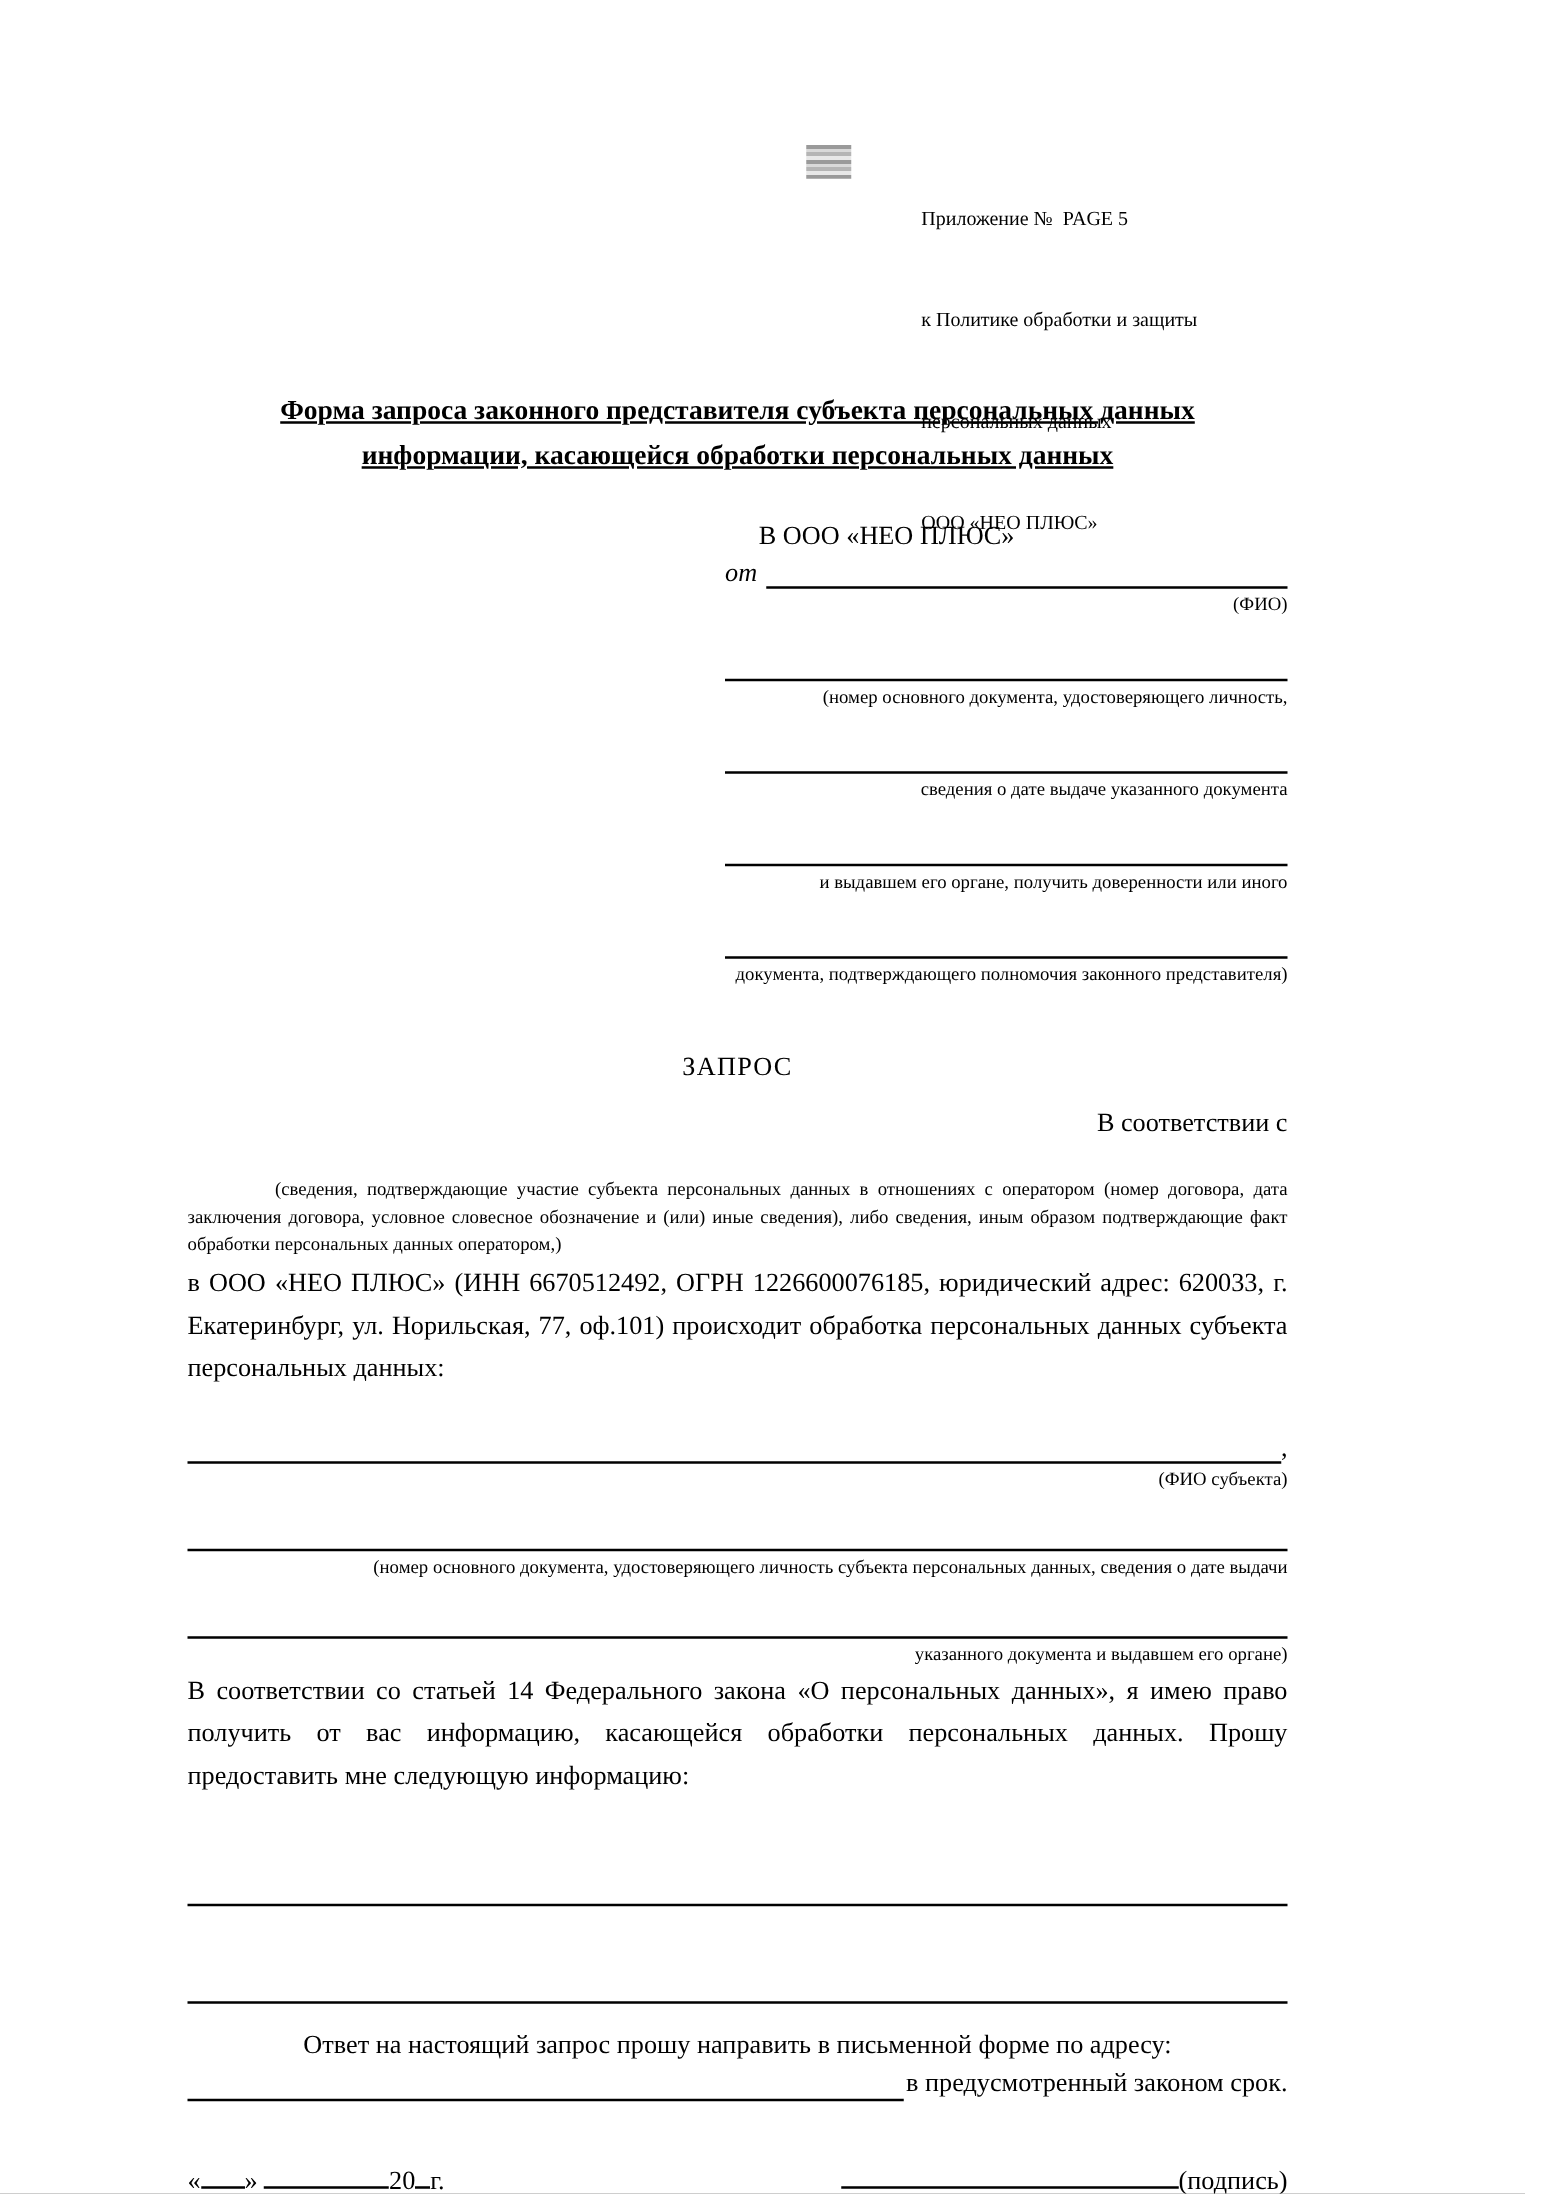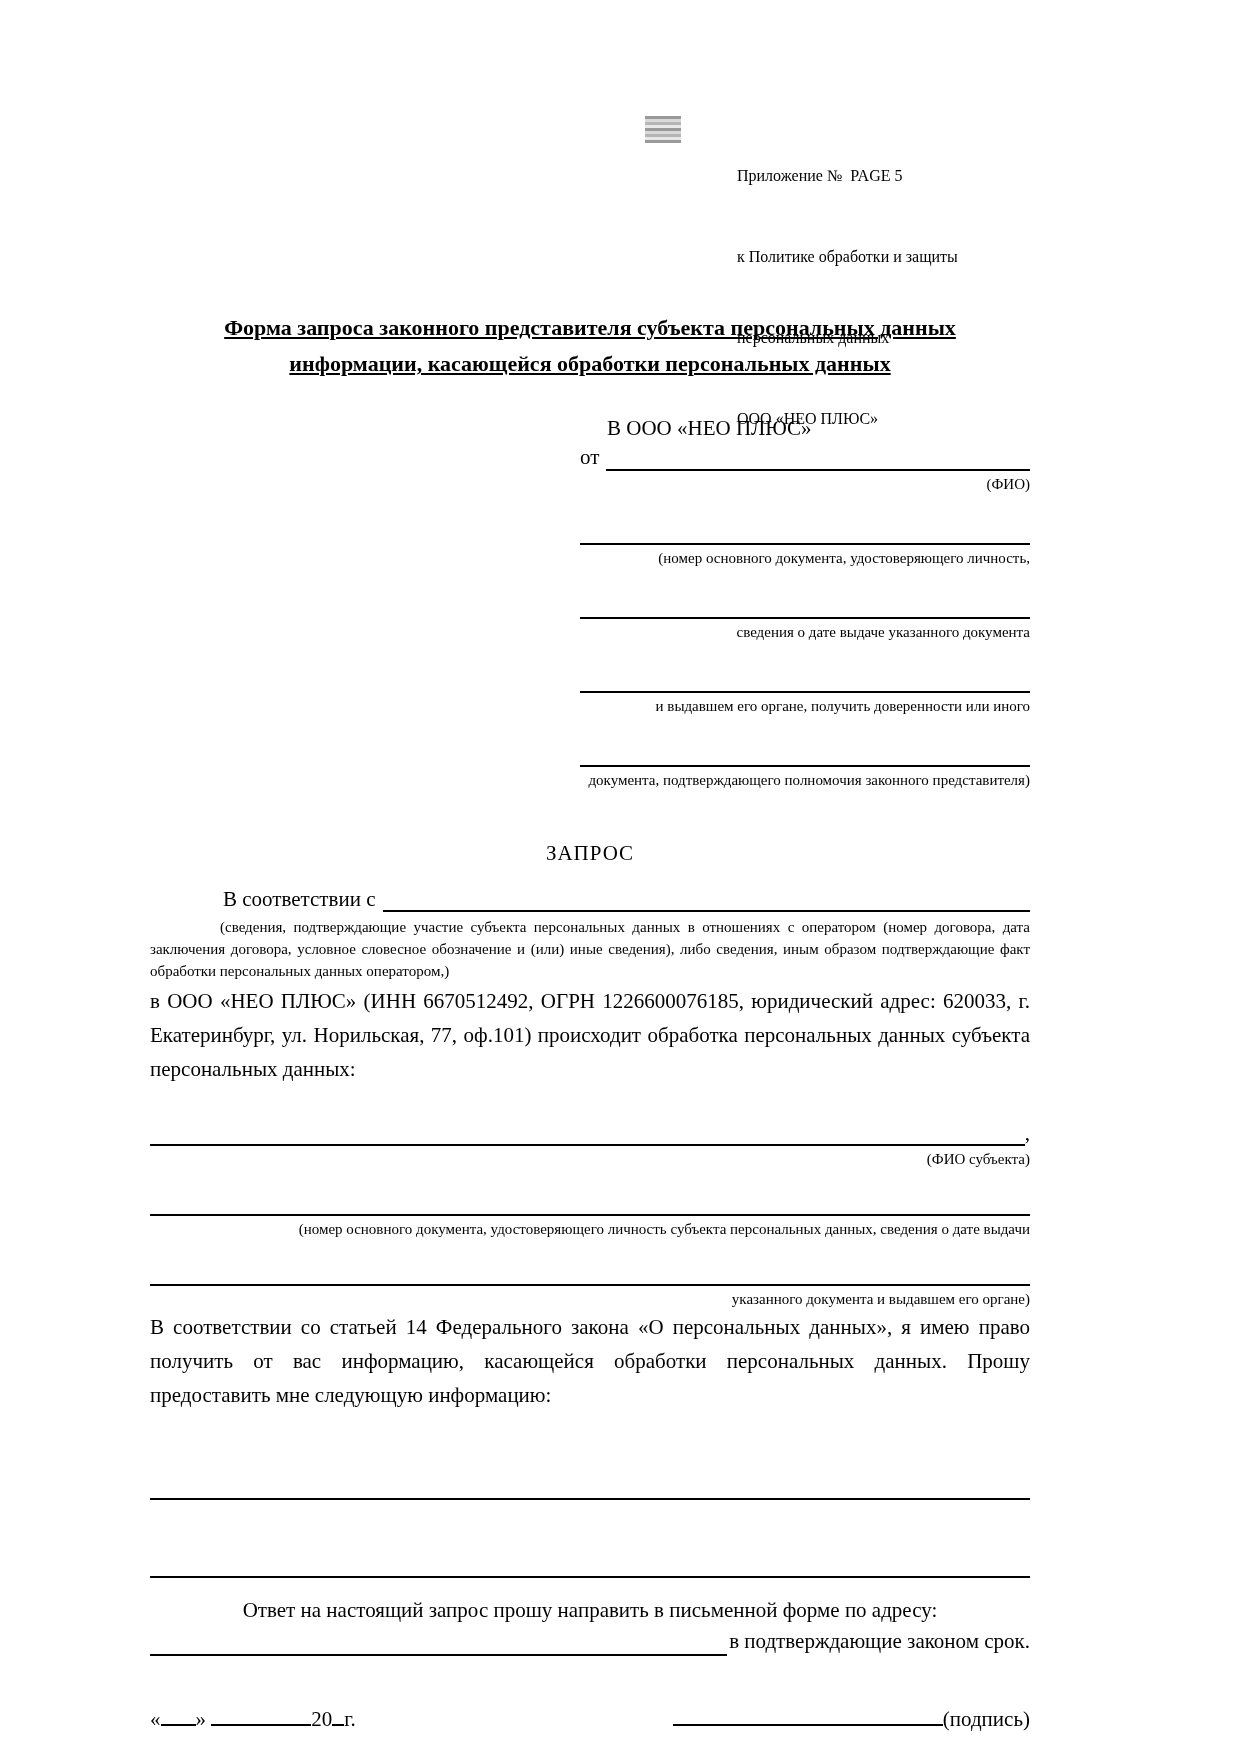--- a/index.html
+++ b/index.html
@@ -10,28 +10,28 @@
   }
   .header{position:relative;height:168px;}
   .doc-icon{
     position:absolute;left:495px;top:16px;width:36px;height:27px;
     background:repeating-linear-gradient(180deg,#9a9a9a 0 3px,#d9d9d9 3px 6px,#b5b5b5 6px 9px,#e8e8e8 9px 12px);
   }
   .appendix{position:absolute;left:587px;top:8px;font-size:16px;line-height:27px;white-space:pre-wrap;}
   .title{margin-top:42px;text-align:center;font-weight:bold;font-size:22px;line-height:36px;text-decoration:underline;}
   .addressee{margin-left:430px;width:450px;margin-top:34px;font-size:21px;}
   .to-line{margin-bottom:4px;margin-left:27px;}
-  .from-row{display:flex;align-items:flex-start;}
+  .from-row{display:flex;align-items:center;font-style:italic;}
   .from-row .lbl{flex:0 0 auto;}
   .fill{flex:1 1 auto;border-bottom:2px solid #000;margin-left:7px;height:24px;}
   .cap{font-size:15px;text-align:right;padding-top:4px;line-height:18px;}
   .field{margin-top:26px;}
   .uline{height:0;border-bottom:2px solid #000;padding-top:24px;}
   .zapros{margin-top:52px;text-align:center;font-size:21px;letter-spacing:1px;}
-  .accord-row{display:flex;align-items:flex-end;margin-top:20px;font-size:21px;padding-left:73px;}
+  .accord-row{display:flex;align-items:flex-end;margin-top:20px;font-size:21px;padding-left:73px;flex-direction:column;}
   .accord-row .lbl{flex:0 0 auto;}
   .smallnote{font-size:15px;line-height:22px;text-align:justify;text-indent:70px;margin-top:4px;}
   .para{font-size:21px;line-height:34px;text-align:justify;margin-top:2px;}
   .blank-comma{display:flex;align-items:flex-end;margin-top:34px;font-size:21px;}
   .blank-comma .fill{margin-left:0;}
   .blank-comma .comma{flex:0 0 auto;}
   .wide-field{margin-top:22px;}
   .para2{font-size:21px;line-height:34px;text-align:justify;margin-top:2px;}
   .gap-field1{margin-top:62px;}
   .gap-field2{margin-top:52px;}
@@ -128,21 +128,21 @@
     <div class="uline"></div>
   </div>
   <div class="gap-field2">
     <div class="uline"></div>
   </div>
 
   <div class="reply-line">Ответ на настоящий запрос прошу направить в письменной форме по адресу:</div>
 
   <div class="term-row">
     <span class="fill"></span>
-    <span class="txt">в подтверждающие законом срок.</span>
+    <span class="txt">в предусмотренный законом срок.</span>
   </div>
 
   <div class="footer">
     <div>
       <span>«</span><span class="blank b35"></span><span>»</span>
       <span class="blank b100"></span><span>20</span><span class="blank b12"></span><span>г.</span>
     </div>
     <div>
       <span class="blank b270"></span><span>(подпись)</span>
     </div>

